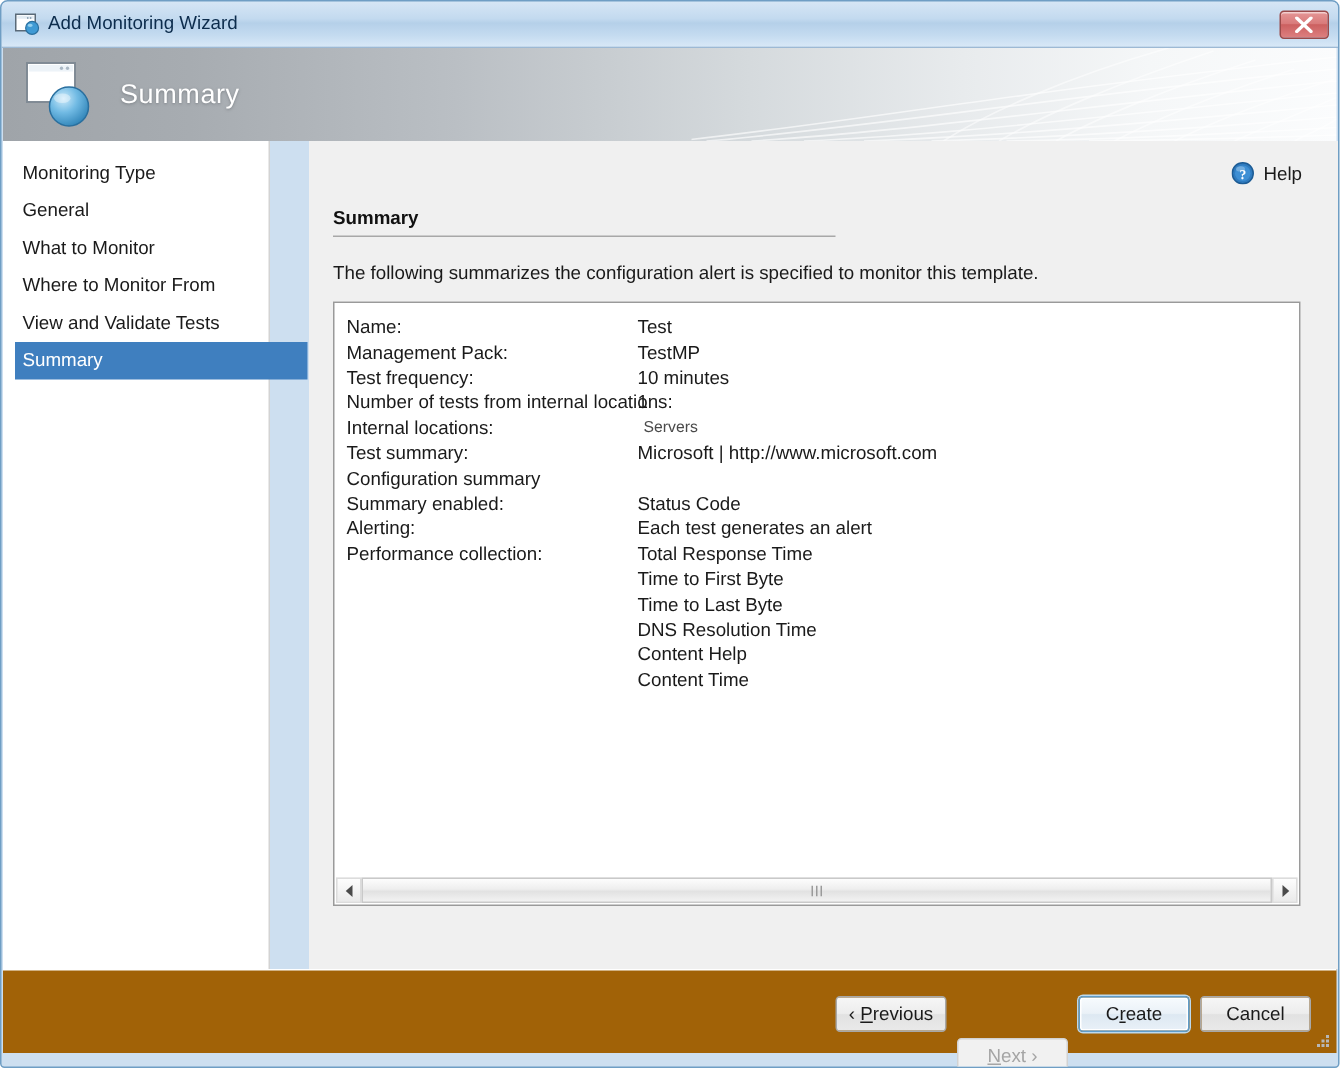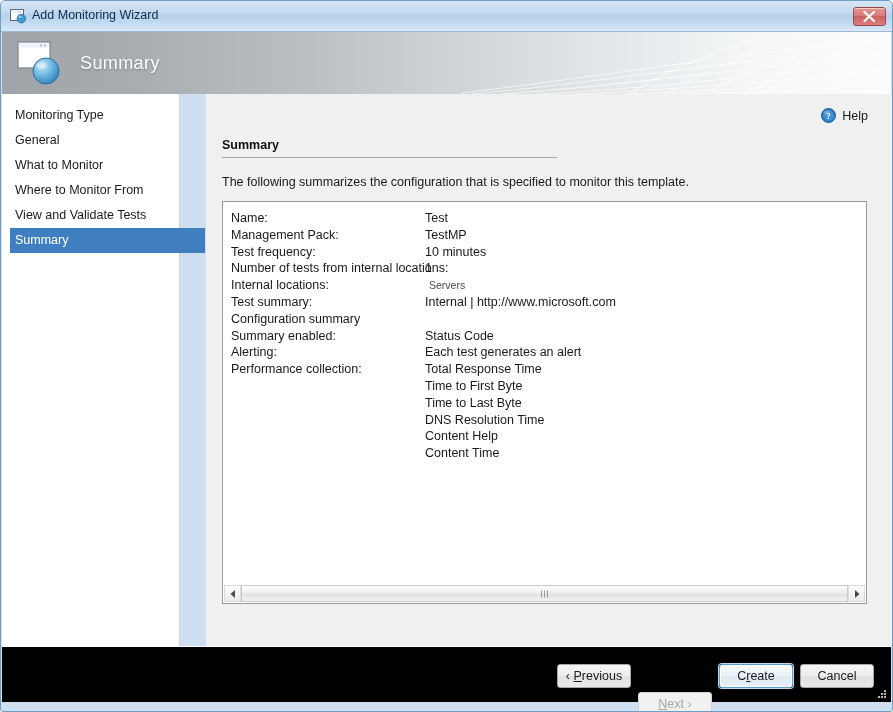--- a/index.html
+++ b/index.html
@@ -193,21 +193,21 @@
     border: 1px solid #c9c9c9;
     display: flex; align-items: center; justify-content: center;
     cursor: pointer;
   }
 
   
   #footer {
     position: absolute;
     left: 1px; top: 645px;
     width: 889px; height: 56px;
-    background: #000000;
+    background: #a16207;
     border-top: 1px solid #ffffff;
   }
   .btn {
     position: absolute;
     top: 17px;
     height: 24px;
     font-size: 12.5px;
     color: #1a1a1a;
     background: linear-gradient(to bottom, #f6f6f6 0%, #ededed 48%, #e2e2e2 52%, #e9e9e9 100%);
     border: 1px solid #a8a8a8;
@@ -322,21 +322,21 @@
           <circle cx="7.5" cy="7.5" r="5.2" fill="#3e8fd4"></circle>
           <ellipse cx="6" cy="4.6" rx="3" ry="1.8" fill="#ffffff" opacity="0.28"></ellipse>
           <text x="7.5" y="11.1" text-anchor="middle" font-size="9" font-family="Liberation Serif, serif" font-weight="bold" fill="#ffffff">?</text>
         </svg>
       </span>
       <span>Help</span>
     </div>
 
     <div id="section-title">Summary</div>
     <div id="section-rule"></div>
-    <div id="intro-text">The following summarizes the configuration that is specified to monitor this template.</div>
+    <div id="intro-text">The following summarizes the configuration alert is specified to monitor this template.</div>
 
     <div id="summary-box">
       <div id="summary-rows">
 
         <div class="srow">
           <span class="lbl">Name:</span>
           <span class="val">Test</span>
         </div>
         <div class="srow">
           <span class="lbl">Management Pack:</span>
@@ -349,21 +349,21 @@
         <div class="srow">
           <span class="lbl">Number of tests from internal locations:</span>
           <span class="val">1</span>
         </div>
         <div class="srow">
           <span class="lbl">Internal locations:</span>
           <span class="val small">Servers</span>
         </div>
         <div class="srow">
           <span class="lbl">Test summary:</span>
-          <span class="val">Internal | http://www.microsoft.com</span>
+          <span class="val">Microsoft | http://www.microsoft.com</span>
         </div>
         <div class="srow">
           <span class="lbl">Configuration summary</span>
           <span class="val"></span>
         </div>
         <div class="srow">
           <span class="lbl">Summary enabled:</span>
           <span class="val">Status Code</span>
         </div>
         <div class="srow">

